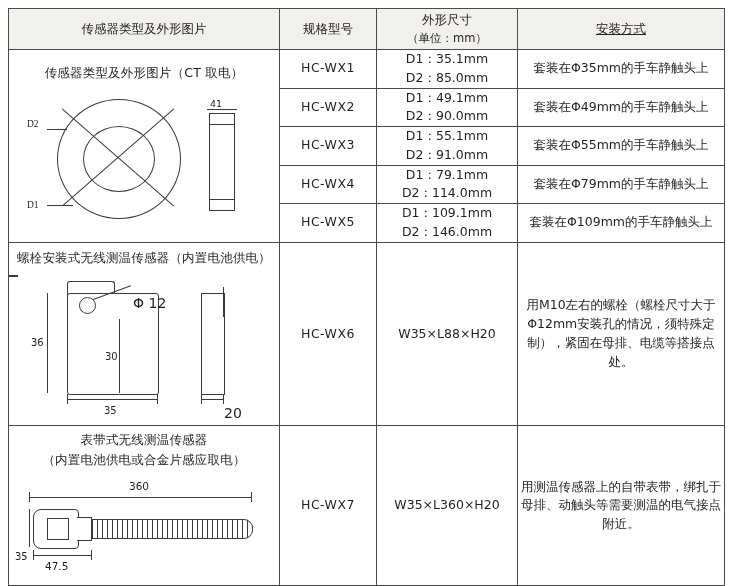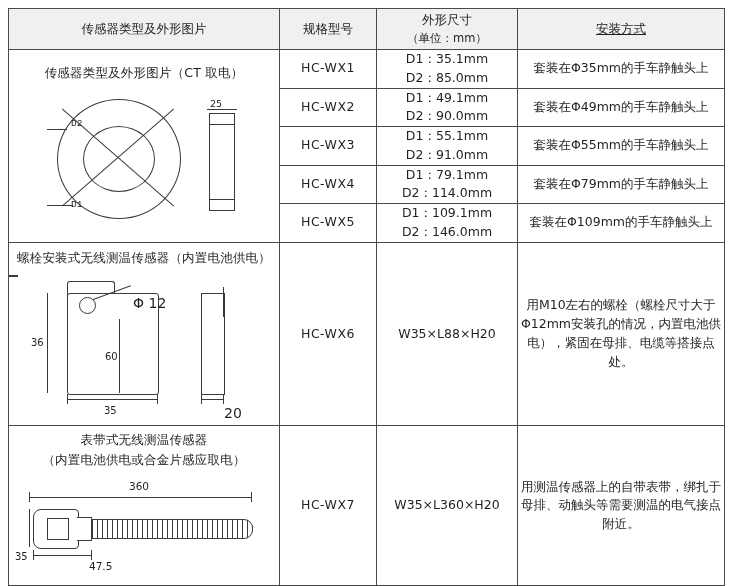--- a/index.html
+++ b/index.html
@@ -102,22 +102,21 @@
     width: 148px;
     left: 35px; top: 72px;
     transform-origin: 50% 50%;
   }
   .diag.a { transform: rotate(41deg); }
   .diag.b { transform: rotate(-41deg); }
   .lbl {
     position: absolute;
     font-size: 9.5px;
     color: #231f20;
-    font-family: Liberation Mono, monospace;
-    margin-left: 44px;
+    font-family: Liberation Serif, serif;
   }
   .lbl-d2 { left: 18px; top: 32px; }
   .lbl-d1 { left: 18px; top: 113px; }
   .tick {
     position: absolute;
     background: #3a3a3a;
     height: 1px;
   }
   .tick-d2 { left: 38px; top: 44px; width: 20px; }
   .tick-d1 { left: 38px; top: 120px; width: 26px; }
@@ -266,21 +265,21 @@
   .strap-tail {
     position: absolute;
     left: 82px; top: 44px;
     width: 160px; height: 18px;
     border: 1.3px solid #3a3a3a;
     background: repeating-linear-gradient(to right, #3a3a3a 0 1px, #fff 1px 5px);
     border-radius: 0 9px 9px 0;
   }
   .strap-35 { position: absolute; left: 6px; top: 74px; font-size: 10px; }
   .v35 { left: 20px; top: 34px; height: 38px; }
-  .strap-475 { position: absolute; left: 36px; top: 84px; font-size: 10.5px; margin-left: 44px; }
+  .strap-475 { position: absolute; left: 36px; top: 84px; font-size: 10.5px; }
   .h475 { left: 24px; top: 80px; width: 58px; }
   .h475a { left: 24px; top: 75px; height: 10px; width: 1px; }
   .h475b { left: 82px; top: 75px; height: 10px; width: 1px; }
 </style>
 </head>
 <body>
 
 <div class="sheet">
   <table class="spec">
     <thead>
@@ -303,21 +302,21 @@
             <div class="ring"></div>
             <div class="ring-inner"></div>
             <div class="diag a"></div>
             <div class="diag b"></div>
             <div class="tick tick-d2"></div>
             <div class="tick tick-d1"></div>
             <div class="lbl lbl-d2">D2</div>
             <div class="lbl lbl-d1">D1</div>
             <div class="cyl"></div>
             <div class="cyl-ext"></div>
-            <div class="cyl-dim">25</div>
+            <div class="cyl-dim">41</div>
           </div>
         </td>
         <td class="cell-model">HC-WX1</td>
         <td class="cell-dim">
           <span class="dl">D1：35.1mm</span>
           <span class="dl">D2：85.0mm</span>
         </td>
         <td class="cell-mount">套装在Φ35mm的手车静触头上</td>
       </tr>
 
@@ -366,38 +365,38 @@
             <div class="bolt-hole"></div>
             <div class="bolt-lead"></div>
             <div class="phi12">Φ 12</div>
 
             <div class="vline v88"></div>
             <div class="v88a"></div>
             <div class="v88b"></div>
             <div class="dim-v-88">36</div>
 
             <div class="vline v60"></div>
-            <div class="dim-v-60">60</div>
+            <div class="dim-v-60">30</div>
 
             <div class="hline h35"></div>
             <div class="vline h35a"></div>
             <div class="vline h35b"></div>
             <div class="dim-h-35">35</div>
 
             <div class="bolt-side"></div>
             <div class="bolt-side-ant"></div>
             <div class="hline h20"></div>
             <div class="vline h20a"></div>
             <div class="vline h20b"></div>
             <div class="dim-h-20">20</div>
           </div>
         </td>
         <td class="cell-model">HC-WX6</td>
         <td class="cell-dim">W35×L88×H20</td>
-        <td class="cell-mount">用M10左右的螺栓（螺栓尺寸大于Φ12mm安装孔的情况，内置电池供电），紧固在母排、电缆等搭接点处。</td>
+        <td class="cell-mount">用M10左右的螺栓（螺栓尺寸大于Φ12mm安装孔的情况，须特殊定制），紧固在母排、电缆等搭接点处。</td>
       </tr>
 
       <tr>
         <td class="img-cell">
           <div class="img-title two-line">
             <div>表带式无线测温传感器</div>
             <div>（内置电池供电或合金片感应取电）</div>
           </div>
           <div class="draw-wrap strap-area">
             <div class="strap-360">360</div>

